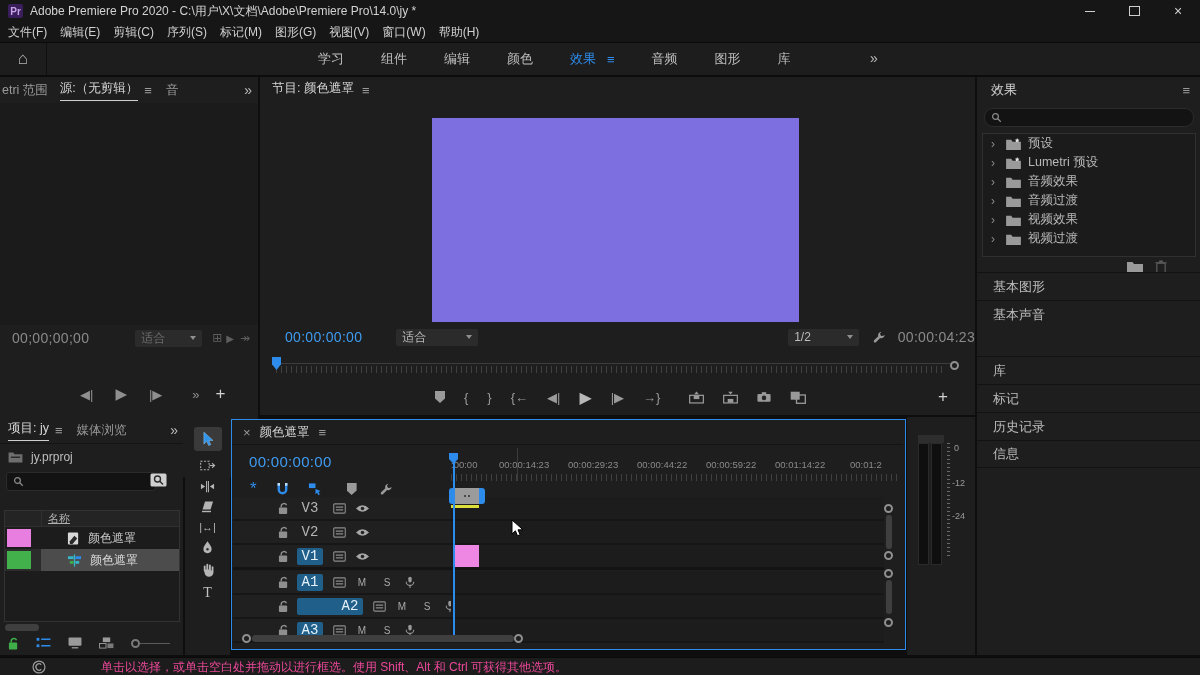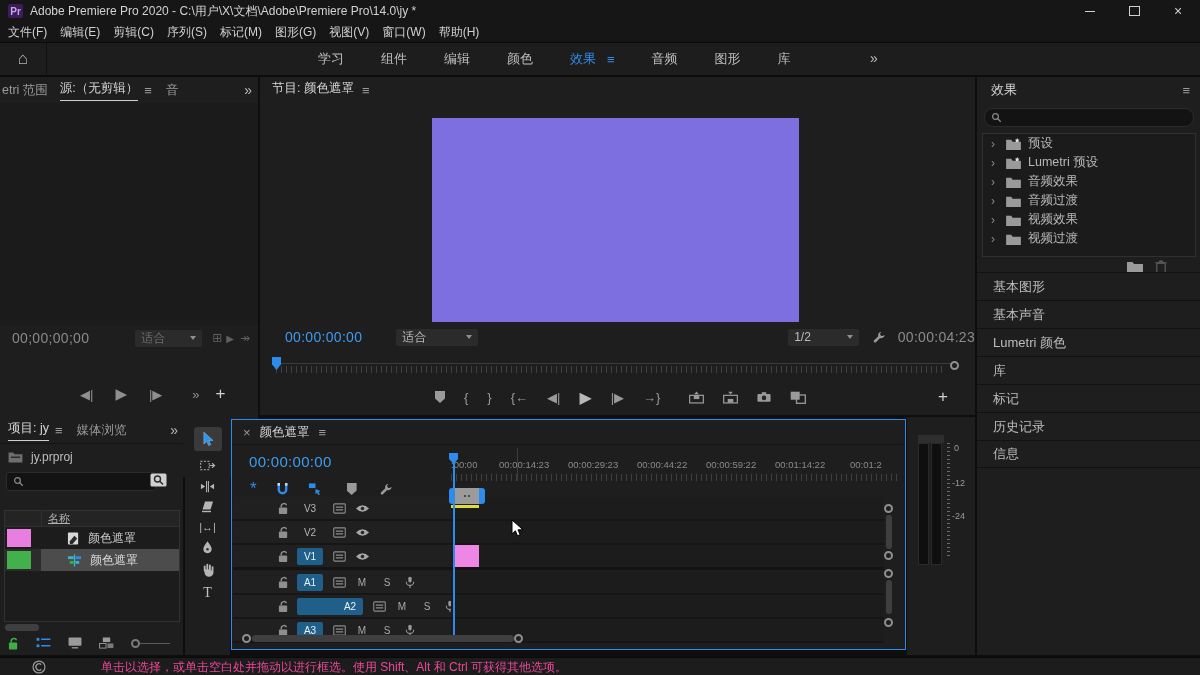--- a/index.html
+++ b/index.html
@@ -41,21 +41,21 @@
   .rtab{position:absolute;left:0;width:223px;height:28px;display:flex;align-items:center;padding-left:16px;box-sizing:border-box;font-size:13px;color:#bdbdbd;border-top:1px solid #121212;background:#1e1e1e;}
   
   .searchbox{background:#131313;border:1px solid #2b2b2b;border-radius:9px;display:flex;align-items:center;padding:0 6px;gap:5px;}
   .searchbox input{background:transparent;border:none;outline:none;color:#c8c8c8;font-size:12px;width:100%;font-family:inherit;}
   
   .tl{border:1px solid #2d8ceb;background:#1e1e1e;}
   .ruler-lab{position:absolute;top:0;font-size:9.5px;color:#8a8a8a;white-space:nowrap;}
   .ticks{position:absolute;height:7px;background:repeating-linear-gradient(90deg,#404040 0 1px,transparent 1px 5px);}
   .trk-row{position:absolute;left:1px;width:448px;height:22px;background:#202020;border-bottom:2px solid #161616;display:flex;align-items:center;}
   .trk-content{position:absolute;height:22px;background:#1c1c1c;border-bottom:2px solid #161616;}
-  .trk-label{width:26px;height:17px;border-radius:2px;font-size:10px;display:flex;align-items:center;justify-content:center;color:#b5b5b5;}
+  .trk-label{width:26px;height:17px;border-radius:2px;font-size:14px;display:flex;align-items:center;justify-content:center;color:#b5b5b5;font-family:Liberation Mono, monospace;}
   .trk-label.on{background:#1f5f8a;color:#e6f1fa;}
   .ms{font-size:10px;color:#a8a8a8;width:12px;text-align:center;}
   .tool-cell{position:absolute;left:0;width:45px;display:flex;justify-content:center;}
   .meterbar{position:absolute;width:11px;background:#0f0f0f;border:1px solid #2a2a2a;box-sizing:border-box;}
   .dotcol{position:absolute;width:3px;background:repeating-linear-gradient(180deg,#6a6a6a 0 1px,transparent 1px 4px);}
   .mlabel{position:absolute;font-size:9px;color:#9a9a9a;}
   .statusbar{position:absolute;left:0;top:657px;width:1200px;height:18px;background:#1c1c1c;display:flex;align-items:center;font-size:12px;color:#ec4899;border-top:1px solid #0a0a0a;padding-left:26px;}
   svg{display:block;}
 </style>
 </head>
@@ -291,23 +291,20 @@
           </svg>
         </span>
     </div>
 
     <div class="rtab" style="top:195px;">
         <span>基本图形</span>
       </div>
     <div class="rtab" style="top:223px;">
         <span>基本声音</span>
       </div>
-    <div class="rtab" style="top:251px;">
-        <span>Lumetri 颜色</span>
-      </div>
     <div class="rtab" style="top:279px;">
         <span>库</span>
       </div>
     <div class="rtab" style="top:307px;">
         <span>标记</span>
       </div>
     <div class="rtab" style="top:363px;border-bottom:1px solid #121212;">
         <span>信息</span>
       </div>
     <div class="rtab" style="top:335px;">

